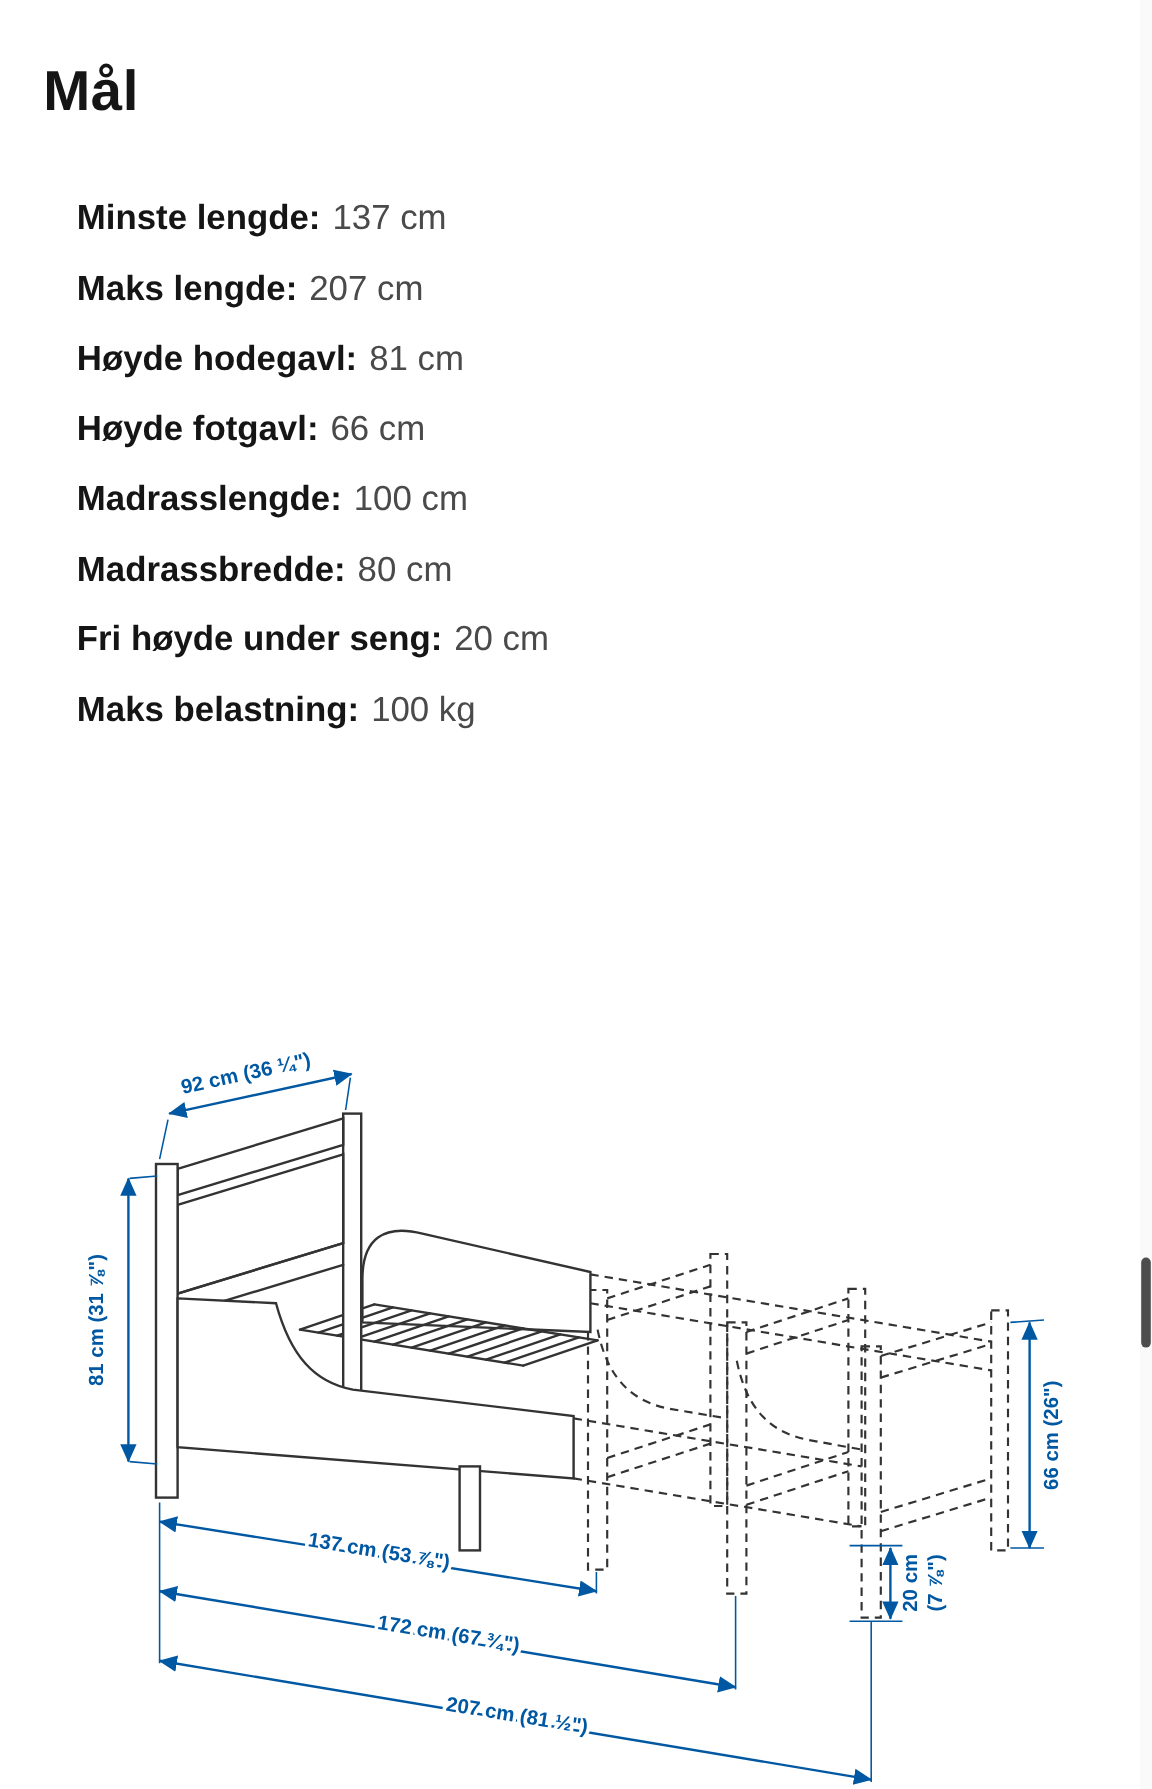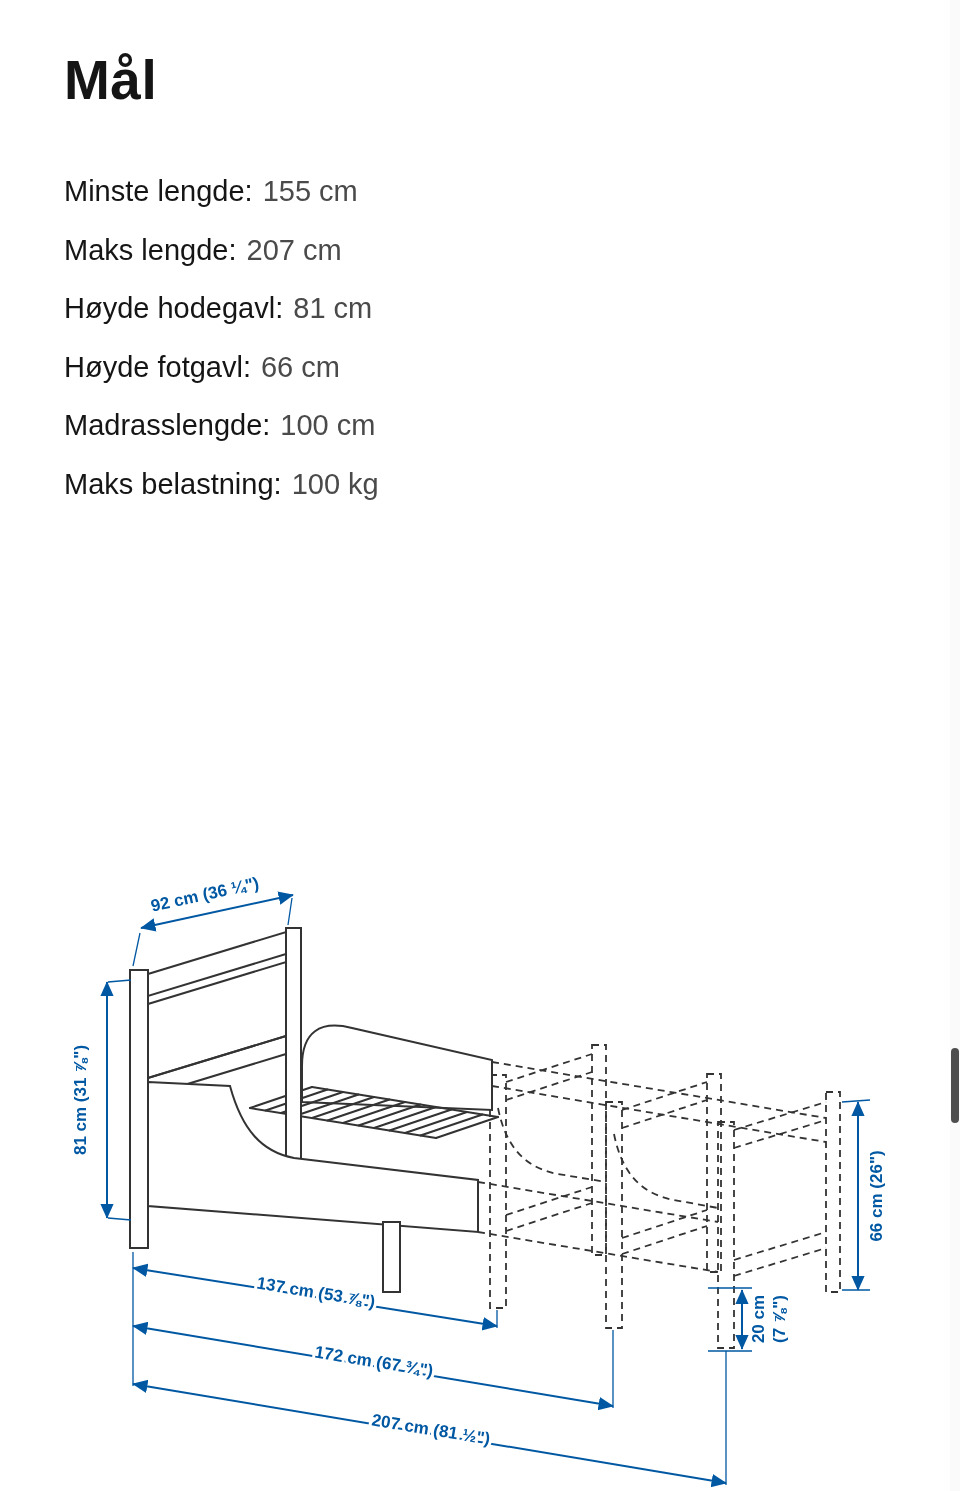--- a/index.html
+++ b/index.html
@@ -3,26 +3,26 @@
 <meta charset="utf-8">
 <style>
   * { box-sizing: border-box; }
   html,body { margin:0; padding:0; }
   body {
     width:960px; height:1491px; position:relative; overflow:hidden;
     background:#ffffff; color:#111;
     font-family:"Liberation Sans", sans-serif;
   }
   .page-title {
-    margin:0; padding:48px 0 0 64px;
-    font-size:55px; font-weight:700; color:#151515; letter-spacing:0.5px;
+    margin:0; padding:48px 0 0 36px;
+    font-size:47px; font-weight:700; color:#151515; letter-spacing:0.5px;
   }
   .specs { margin:50px 0 0 64px; }
   .spec-row { font-size:29px; line-height:58.5px; white-space:nowrap; }
-  .spec-label { font-weight:400; color:#151515; }
+  .spec-label { font-weight:700; color:#151515; }
   .spec-value { font-weight:400; color:#4a4a4a; margin-left:10px; }
   .diagram-wrap { position:absolute; left:0; top:870px; width:960px; height:621px; }
   svg { display:block; }
   svg text {
     font-family:"Liberation Sans", sans-serif;
     font-weight:700; font-size:17px;
   }
   .dim-text {
     fill:#0058a3;
     paint-order:stroke; stroke:#ffffff; stroke-width:6px; stroke-linejoin:round;
@@ -39,25 +39,27 @@
     position:absolute; right:1px; top:1048px; width:8px; height:75px;
     background:#4d4d4d; border-radius:4px;
   }
 </style>
 </head>
 <body>
 
 <h1 class="page-title">Mål</h1>
 
 <div class="specs">
-  <div class="spec-row"><span class="spec-label">Minste lengde:</span><span class="spec-value">155 cm</span></div>
+  <div class="spec-row"><span class="spec-label">Minste lengde:</span><span class="spec-value">137 cm</span></div>
   <div class="spec-row"><span class="spec-label">Maks lengde:</span><span class="spec-value">207 cm</span></div>
   <div class="spec-row"><span class="spec-label">Høyde hodegavl:</span><span class="spec-value">81 cm</span></div>
   <div class="spec-row"><span class="spec-label">Høyde fotgavl:</span><span class="spec-value">66 cm</span></div>
   <div class="spec-row"><span class="spec-label">Madrasslengde:</span><span class="spec-value">100 cm</span></div>
+  <div class="spec-row"><span class="spec-label">Madrassbredde:</span><span class="spec-value">80 cm</span></div>
+  <div class="spec-row"><span class="spec-label">Fri høyde under seng:</span><span class="spec-value">20 cm</span></div>
   <div class="spec-row"><span class="spec-label">Maks belastning:</span><span class="spec-value">100 kg</span></div>
 </div>
 
 <div class="diagram-wrap">
 <svg width="960" height="621" viewBox="0 0 960 621">
   <defs>
     <marker id="arr" viewBox="0 0 10 10" refX="8.5" refY="5" markerWidth="8.5" markerHeight="8.5" orient="auto-start-reverse">
       <path d="M0,1 L9,5 L0,9 z" fill="#0058a3"></path>
     </marker>
   </defs>

